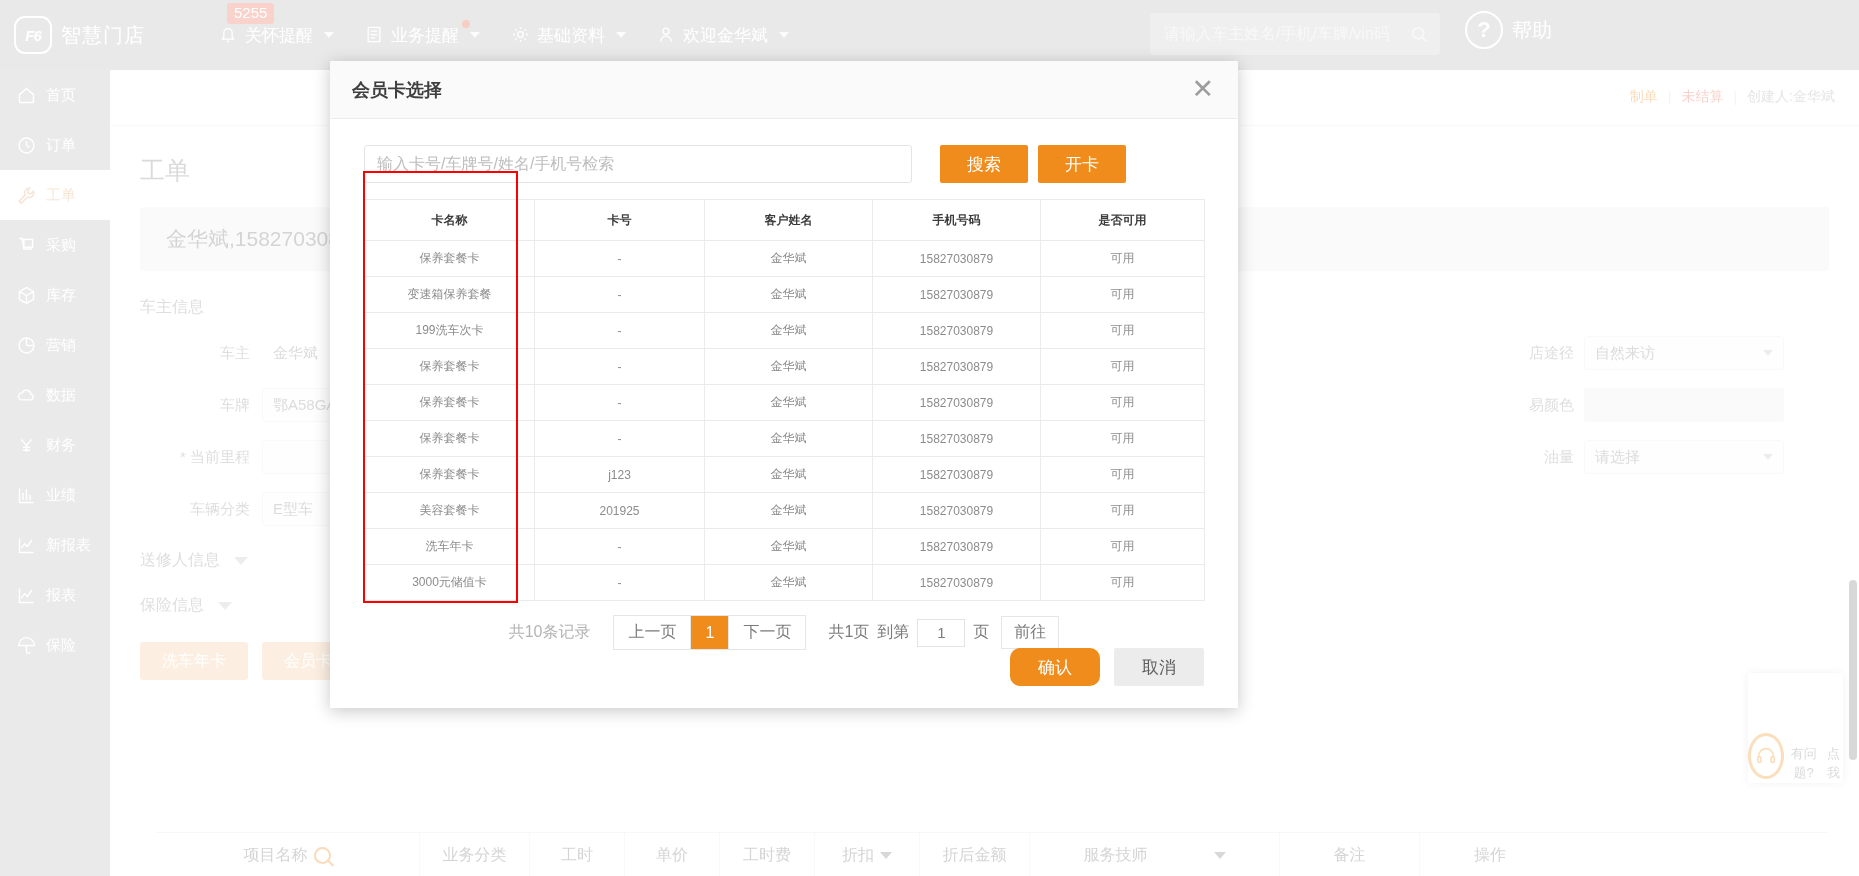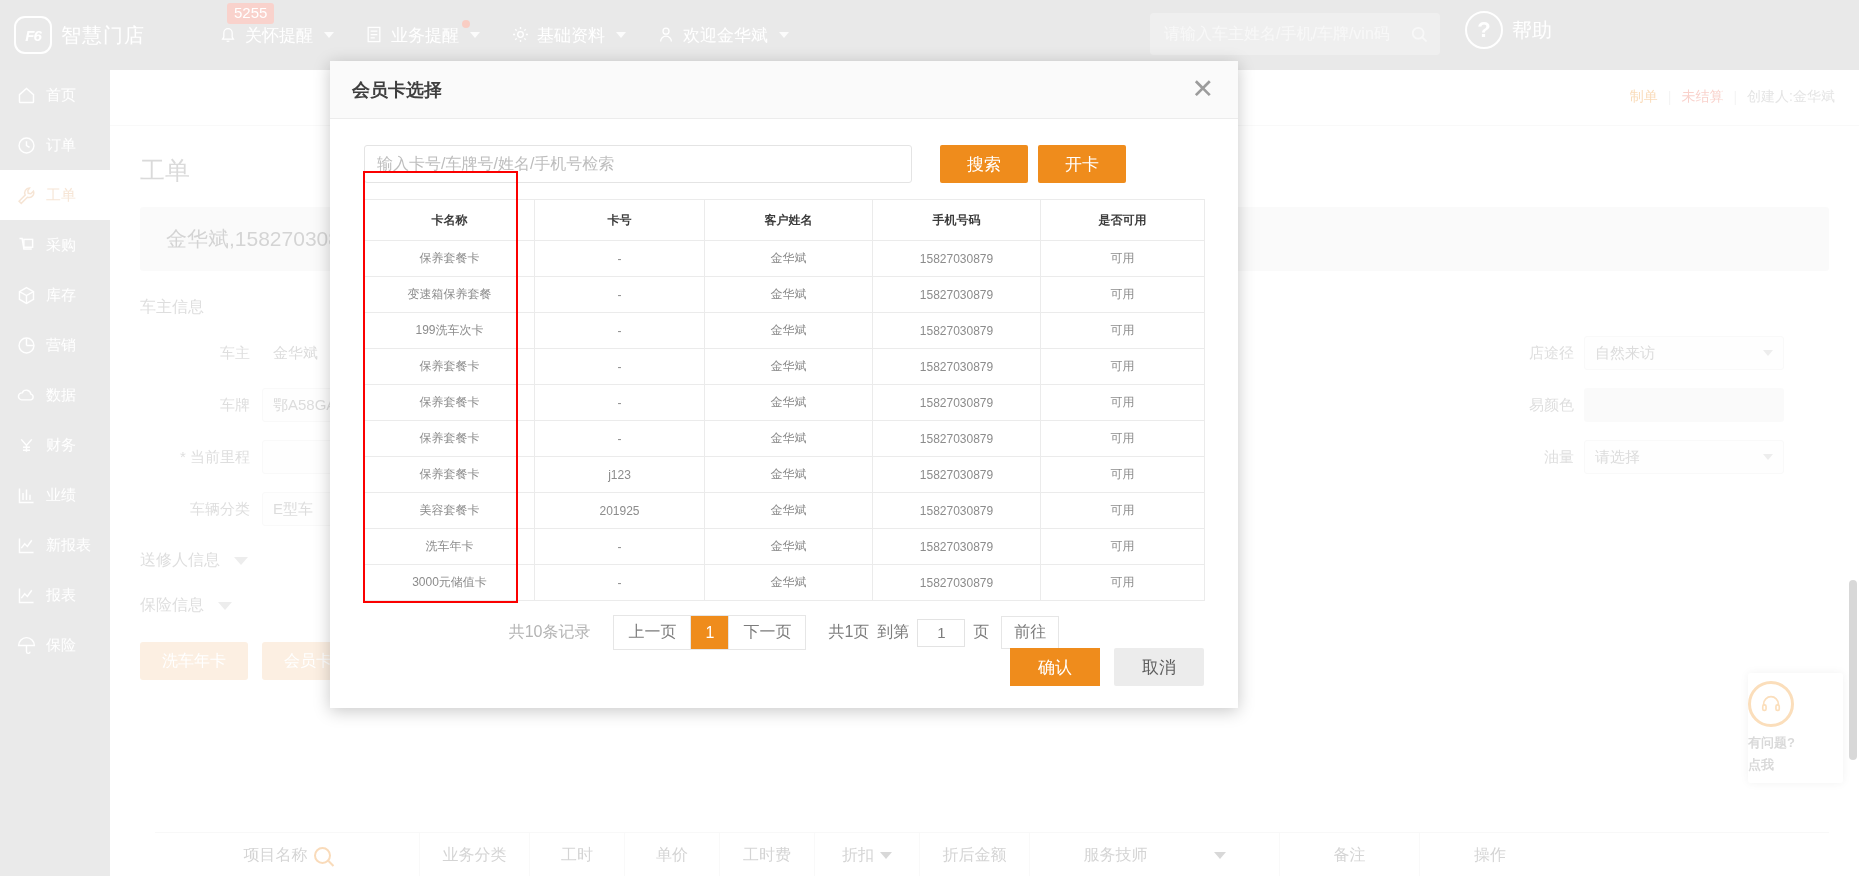--- a/index.html
+++ b/index.html
@@ -145,22 +145,22 @@
   .bt-caret { width:0;height:0;border-left:6px solid transparent;border-right:6px solid transparent;border-top:7px solid #9a9a9a; }
   .mag {
     width:17px;height:17px;border:2px solid #f0a04a;border-radius:50%;position:relative;
   }
   .mag::after{content:"";position:absolute;width:2px;height:7px;background:#f0a04a;right:-3px;bottom:-5px;transform:rotate(-45deg);}
 
   
   .float-help {
     position:absolute; right:16px; bottom:93px; width:95px; height:110px;
     background:#fff; box-shadow:0 0 9px rgba(0,0,0,.14); border-radius:3px;
-    display:flex; flex-direction:column; align-items:flex-start; justify-content:center;
-    gap:3px; z-index:6;font-weight:bold;
+    display:flex; flex-direction:row; align-items:flex-end; justify-content:center;
+    gap:3px; z-index:6;
   }
   .fh-circ {
     width:46px;height:46px;border-radius:50%;border:3px solid #f3a84c;
     display:flex;align-items:center;justify-content:center;margin-bottom:4px;
   }
   .fh-txt { font-size:13px; color:#9b9b9b; line-height:1.45; text-align:center; }
 
   .scrollbar {
     position:absolute; right:2px; top:580px; width:8px; height:180px;
     background:#9a9a9a; border-radius:4px; z-index:7;
@@ -230,21 +230,21 @@
   .pg-go {
     border:1px solid #e6e6e6; height:33px; padding:8px 12px; display:flex;
     align-items:center; cursor:pointer; margin-left:4px; color:#7c7c7c;
   }
 
   .modal-foot {
     position:absolute; right:34px; bottom:22px; display:flex; gap:14px;
   }
   .btn-ok {
     width:90px; height:38px; background:#ef8c1c; color:#fff; font-size:17px;
-    display:flex; align-items:center; justify-content:center; cursor:pointer; border-radius:0;
+    display:flex; align-items:center; justify-content:center; cursor:pointer; border-radius:10px;
   }
   .btn-cancel {
     width:90px; height:38px; background:#ececec; color:#5d5d5d; font-size:17px;
     display:flex; align-items:center; justify-content:center; cursor:pointer; border-radius:2px;
   }
   .svgw { display:block; }
 </style>
 </head>
 <body>
 

